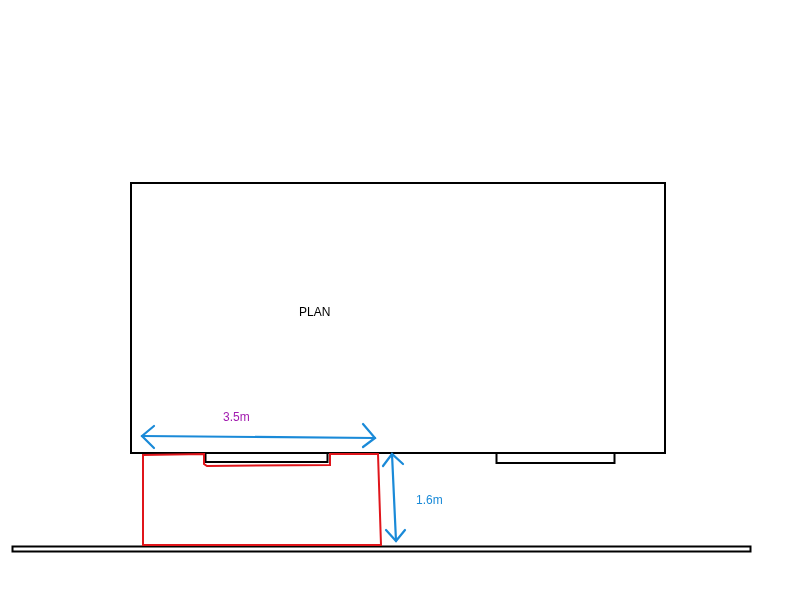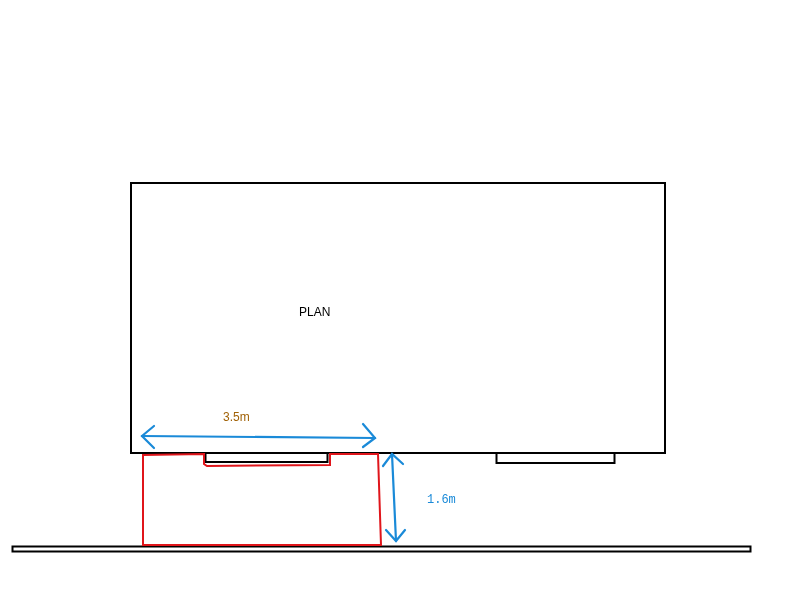--- a/index.html
+++ b/index.html
@@ -28,14 +28,14 @@
   </g>
 
   <g stroke="#1a8ad8" stroke-width="2.2" fill="none" stroke-linecap="round">
     <line x1="392" y1="454" x2="396" y2="541"></line>
     <polyline points="383,466 392,454 403,464"></polyline>
     <polyline points="386,530 396,541 405,530"></polyline>
   </g>
 </svg>
 
 <div class="lbl" style="left:299px;top:305px;color:#000;">PLAN</div>
-<div class="lbl" style="left:223px;top:410px;color:#a16207;">3.5m</div>
-<div class="lbl" style="left:427px;top:493px;color:#1a8ad8;font-family:Liberation Mono, monospace;">1.6m</div>
+<div class="lbl" style="left:223px;top:410px;color:#a21caf;">3.5m</div>
+<div class="lbl" style="left:416px;top:493px;color:#1a8ad8;">1.6m</div>
 
 </body></html>

